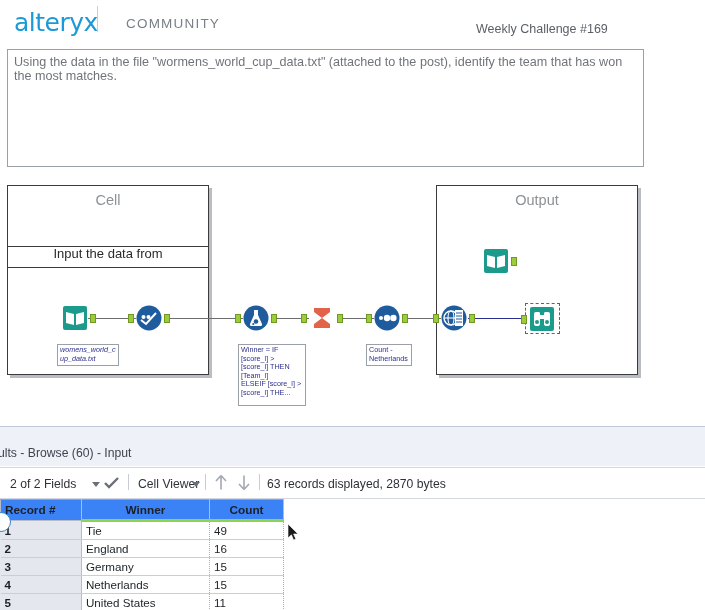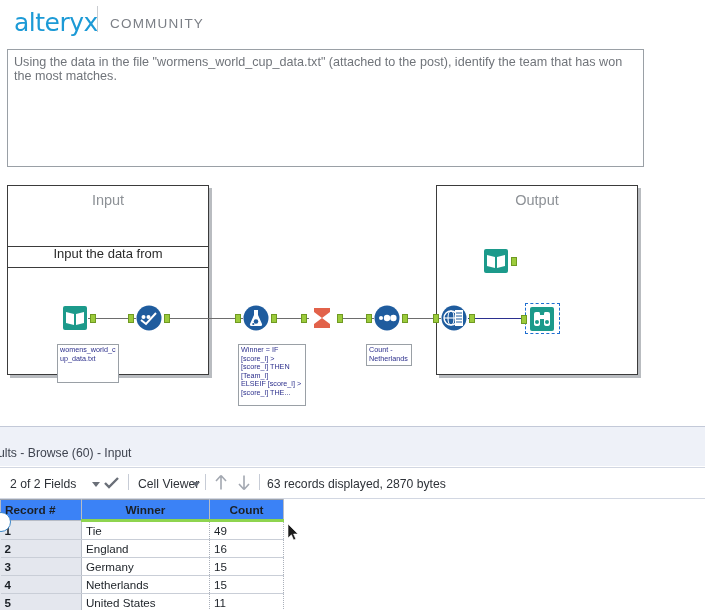--- a/index.html
+++ b/index.html
@@ -9,21 +9,21 @@
     font-family: "Liberation Sans", sans-serif;
     overflow: hidden;
   }
   #root { position: relative; width: 705px; height: 610px; background:#fff; }
 
   
   .header { position:absolute; left:0; top:0; width:705px; height:44px; background:#fff; }
   .logo { position:absolute; left:14px; top:8px; font-size:25px; color:#1c9ad6;
           font-family:"DejaVu Sans", sans-serif; letter-spacing:-0.5px; font-weight:400; }
   .logo-divider { position:absolute; left:97px; top:6px; width:1px; height:26px; background:#c9ccd0; }
-  .community { position:absolute; left:110px; top:16px; font-size:13.5px; color:#7b7f86;
+  .community { position:absolute; left:126px; top:16px; font-size:13.5px; color:#7b7f86;
                letter-spacing:1.2px; font-family:"Liberation Sans", sans-serif; }
   .challenge { position:absolute; left:476px; top:22px; font-size:12.5px; color:#5a5f66; }
 
   
   .descbox { position:absolute; left:7px; top:49px; width:637px; height:118px;
              border:1px solid #9aa0a6; background:#fff; box-sizing:border-box; padding:5px 6px; }
   .desctext { font-size:12.6px; color:#70747a; line-height:14px; }
 
   
   .canvas { position:absolute; left:0; top:178px; width:705px; height:246px; background:#fff; }
@@ -85,30 +85,31 @@
 </style>
 </head>
 <body>
 
 <div id="root">
 
   <div class="header">
     <div class="logo">alteryx</div>
     <div class="logo-divider"></div>
     <div class="community">COMMUNITY</div>
+    <div class="challenge">Weekly Challenge #169</div>
   </div>
 
   <div class="descbox">
     <div class="desctext">Using the data in the file "wormens_world_cup_data.txt" (attached to the post), identify the team that has won the most matches.</div>
   </div>
 
   <div class="canvas">
 
     <div class="container-box" style="left:7px; top:7px; width:202px; height:190px;">
-      <div class="container-title">Input</div>
+      <div class="container-title">Cell</div>
     </div>
     <div class="container-shadow" style="left:10px; top:197px; width:202px; height:3px;"></div>
     <div class="container-shadow" style="left:209px; top:10px; width:3px; height:190px;"></div>
 
     <div class="annot-strip" style="left:8px; top:68px; width:200px; height:22px;">
       <div>Input the data from</div>
     </div>
 
     <div class="container-box" style="left:436px; top:7px; width:202px; height:190px;">
       <div class="container-title">Output</div>
@@ -125,21 +126,21 @@
 
     <div class="tool" style="left:62px; top:127px;">
       <svg width="26" height="26" viewBox="0 0 26 26">
         <rect x="1" y="1" width="24" height="24" rx="2" fill="#1c9a8b"></rect>
         <path d="M4 7 L12 9 L12 20 L4 18 Z" fill="#ffffff"></path>
         <path d="M22 7 L14 9 L14 20 L22 18 Z" fill="#ffffff"></path>
         <rect x="12.3" y="8.6" width="1.4" height="11.6" fill="#1c9a8b"></rect>
       </svg>
       <div class="anchor anchor-out" style="top:9px; right:-8px;"></div>
     </div>
-    <div class="tool-label" style="left:57px; top:166px; width:62px; height:39px;">
+    <div class="tool-label" style="left:57px; top:166px; width:62px; height:22px;font-style:italic;">
       <div>womens_world_c</div>
       <div>up_data.txt</div>
     </div>
 
     <div class="tool" style="left:136px; top:127px;">
       <svg width="26" height="26" viewBox="0 0 26 26">
         <circle cx="13" cy="13" r="12.5" fill="#1f5c9e"></circle>
         <circle cx="7.5" cy="12" r="2" fill="#ffffff"></circle>
         <circle cx="12.5" cy="12" r="2" fill="#ffffff"></circle>
         <path d="M5 15 L10 19 L20 8" stroke="#ffffff" stroke-width="2" fill="none"></path>

